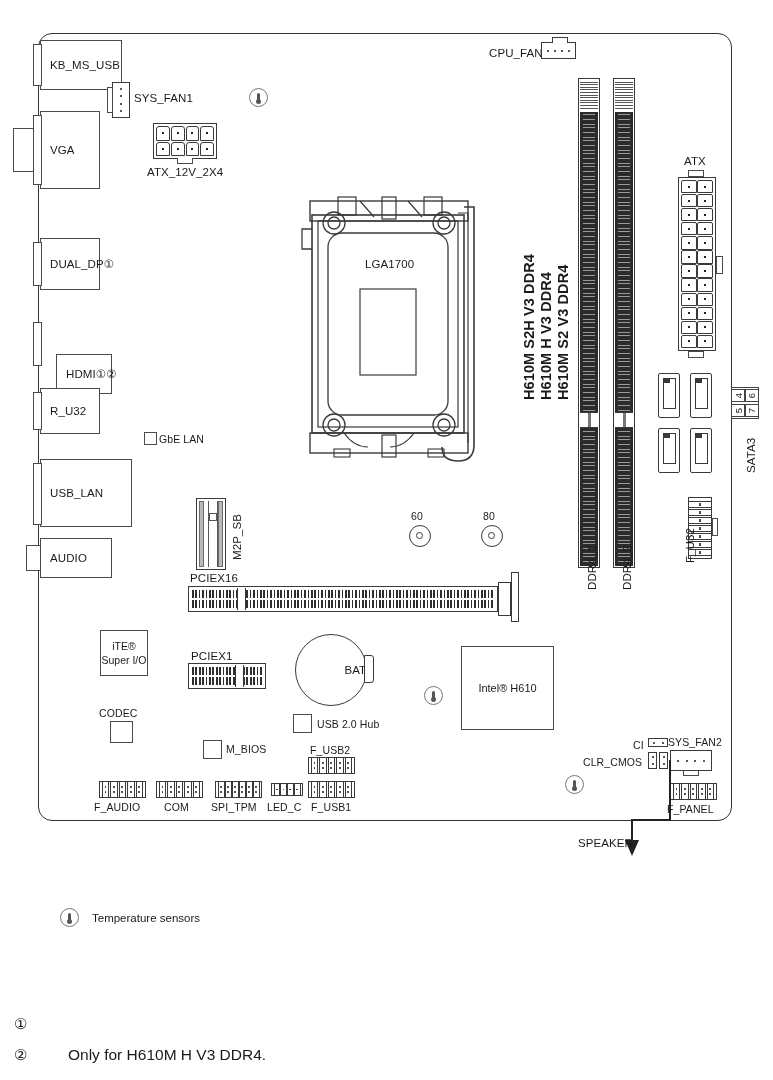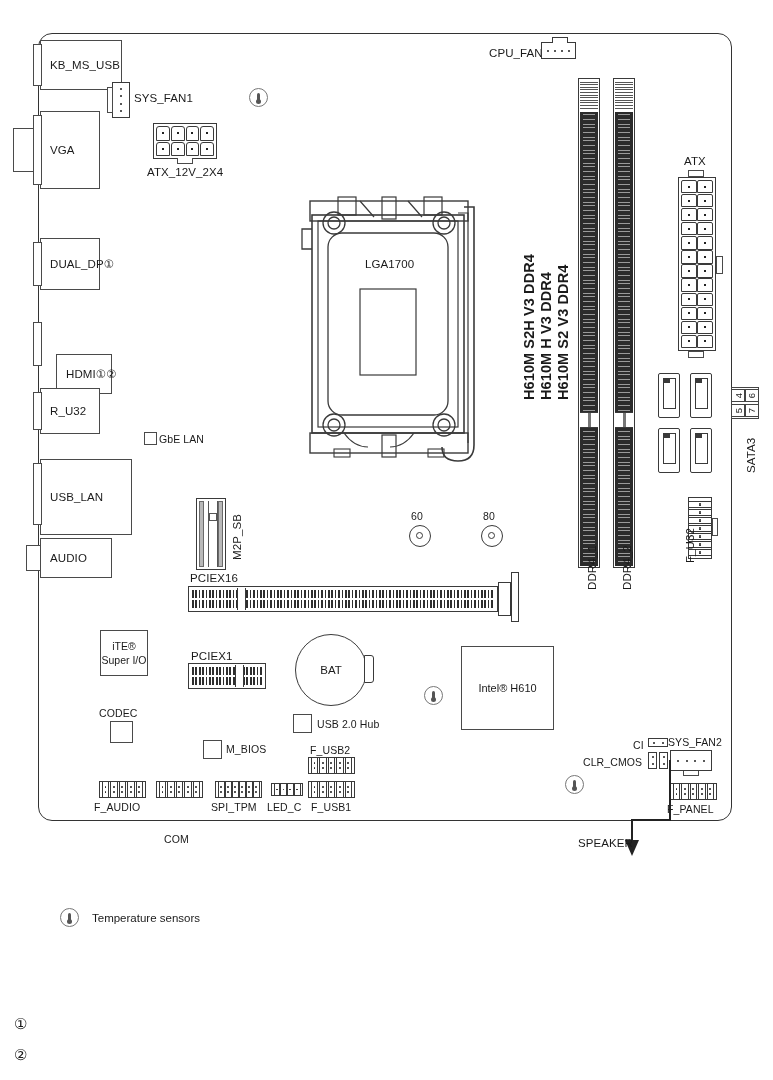--- a/index.html
+++ b/index.html
@@ -100,21 +100,21 @@
 
   
   .satatbl{position:absolute;border:1.1px solid #444;box-sizing:border-box;
         display:grid;grid-template-columns:1fr 1fr;grid-template-rows:1fr 1fr;}
   .satatbl span{border:.6px solid #444;display:flex;align-items:center;justify-content:center;
         font-size:9.5px;box-sizing:border-box;}
   .satatbl span.rot{transform:rotate(-90deg);}
 
   
   .bat{position:absolute;border:1.5px solid #3a3a3a;border-radius:50%;background:#fff;
-       display:flex;align-items:center;justify-content:center;font-size:11.5px;box-sizing:border-box;}
+       display:flex;align-items:center;justify-content:flex-end;font-size:11.5px;box-sizing:border-box;}
   .battab{position:absolute;border:1.4px solid #3a3a3a;background:#fff;box-sizing:border-box;
        border-radius:0 3px 3px 0;}
 
   
   .so{position:absolute;border:1.6px solid #3a3a3a;border-radius:50%;background:#fff;box-sizing:border-box;}
   .so:after{content:"";position:absolute;left:50%;top:50%;width:7px;height:7px;margin:-4.5px 0 0 -4.5px;
        border:1.5px solid #3a3a3a;border-radius:50%;box-sizing:border-box;}
 
   
   .jmp{position:absolute;border:1.2px solid #3a3a3a;background:#fff;box-sizing:border-box;
@@ -165,21 +165,21 @@
   <div class="port ab" style="left:56px;top:318px;width:56px;height:40px;margin-top:36px;">
     <span>HDMI①②</span>
   </div>
   <div class="porttab" style="left:33px;top:322px;width:9px;height:44px;"></div>
 
   <div class="port ab" style="left:40px;top:388px;width:60px;height:46px;">
     <span>R_U32</span>
   </div>
   <div class="porttab" style="left:33px;top:392px;width:9px;height:38px;"></div>
 
-  <div class="port ab" style="left:40px;top:459px;width:92px;height:76px;">
+  <div class="port ab" style="left:40px;top:459px;width:92px;height:68px;">
     <span>USB_LAN</span>
   </div>
   <div class="porttab" style="left:33px;top:463px;width:9px;height:62px;"></div>
 
   <div class="port ab" style="left:40px;top:538px;width:72px;height:40px;">
     <span>AUDIO</span>
   </div>
   <div class="porttab" style="left:26px;top:545px;width:15px;height:26px;"></div>
 
   <div class="fan" style="left:112px;top:82px;width:18px;height:36px;flex-direction:column;justify-content:space-evenly;">
@@ -399,21 +399,21 @@
   </div>
   <div class="lbl sm" style="left:94px;top:801px;">F_AUDIO</div>
 
   <div class="hdr" style="left:156px;top:781px;width:47px;height:17px;">
     <i></i>
       <i></i>
       <i></i>
       <i></i>
       <i></i>
   </div>
-  <div class="lbl sm" style="left:164px;top:801px;margin-top:32px;">COM</div>
+  <div class="lbl sm" style="left:164px;top:801px;">COM</div>
 
   <div class="hdr" style="left:215px;top:781px;width:47px;height:17px;">
     <i></i>
       <i></i>
       <i></i>
       <i></i>
       <i></i>
       <i></i>
   </div>
   <div class="lbl sm" style="left:211px;top:801px;">SPI_TPM</div>
@@ -483,14 +483,15 @@
   </svg>
   <div class="lbl" style="left:578px;top:837px;">SPEAKER</div>
 
   <div class="legend">
     <div class="tsensor" style="position:relative;left:0;top:0;"></div>
     <div class="txt">Temperature sensors</div>
   </div>
 
   <div class="fn" style="left:14px;top:1015px;">①</div>
   <div class="fn" style="left:14px;top:1046px;">②</div>
+  <div class="fntxt" style="left:68px;top:1046px;">Only for H610M H V3 DDR4.</div>
 
 </div>
 
 </body></html>

